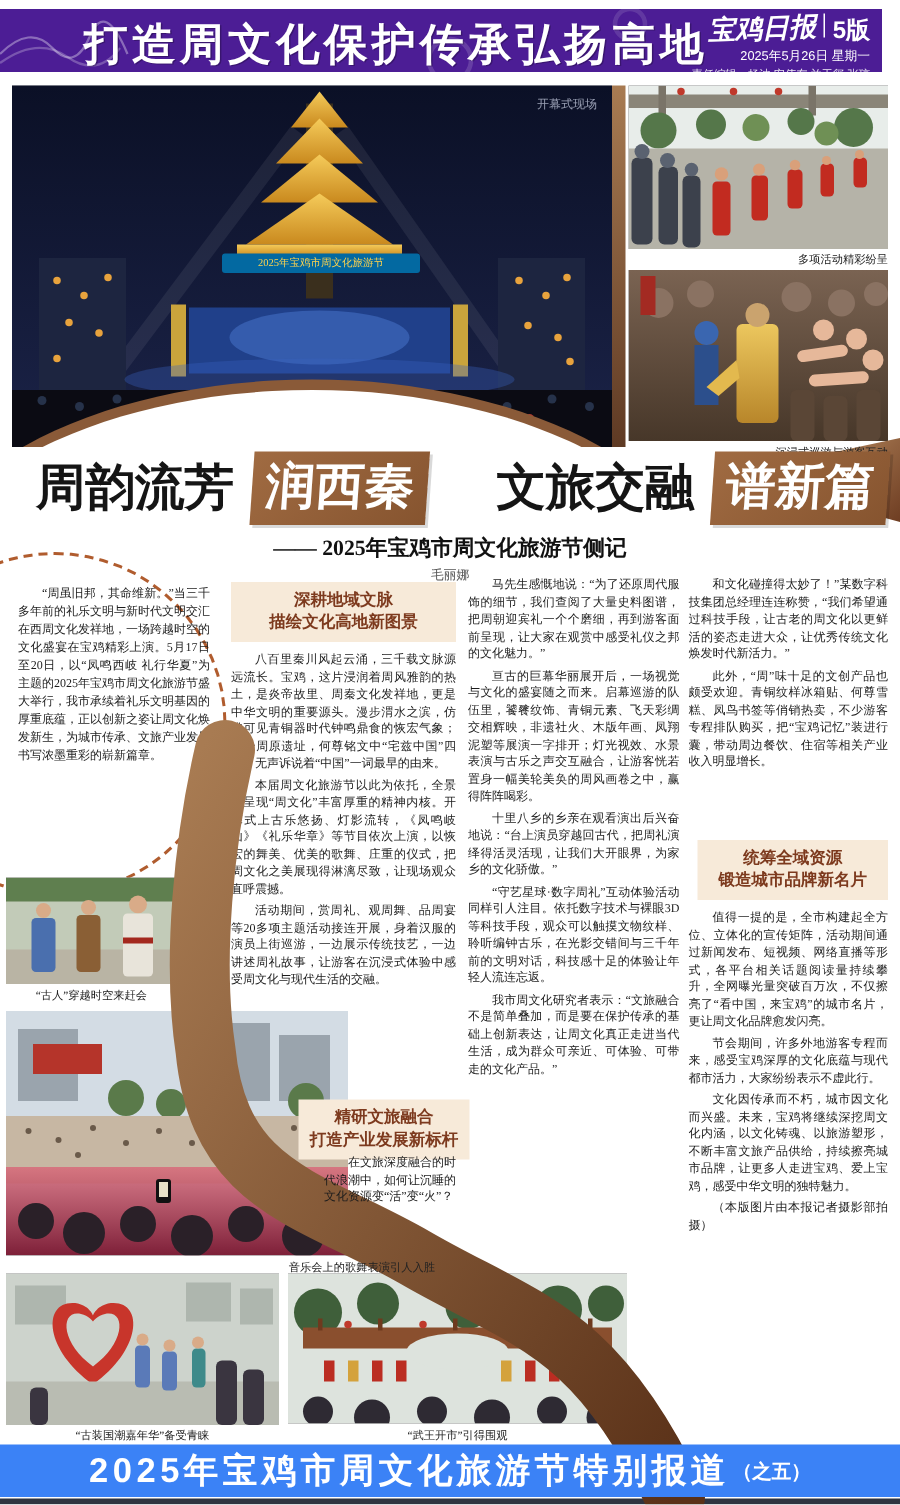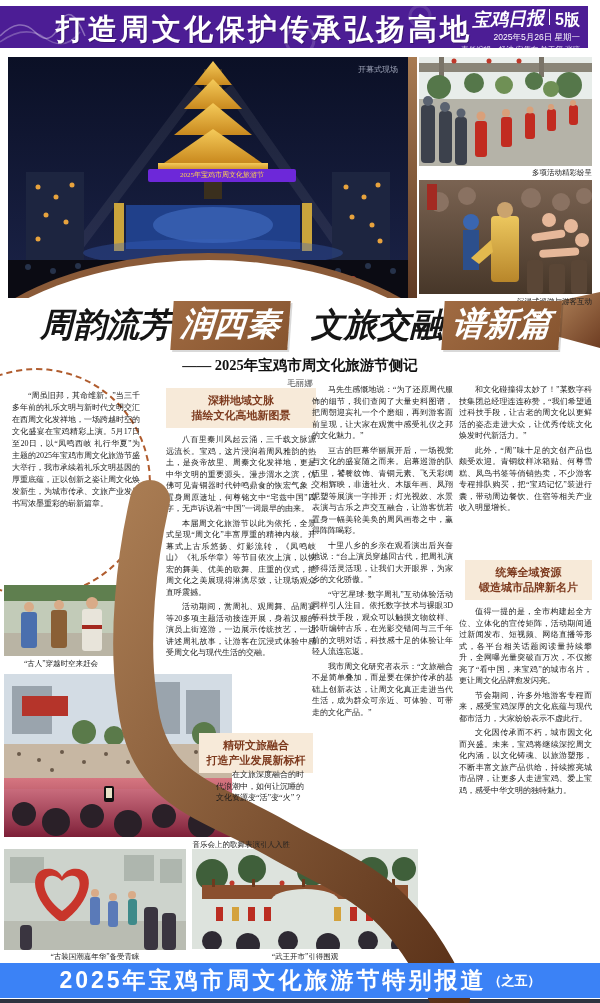--- a/index.html
+++ b/index.html
@@ -16,61 +16,61 @@
               font-size:18px;transform:rotate(-2deg);display:inline-block;}
   .mast-divider{display:inline-block;width:1px;height:16px;background:#fff;}
   .edition{font-family:"Liberation Sans","DejaVu Sans",sans-serif;font-weight:bold;font-size:16px;}
   .date-line{font-size:8.5px;margin-top:1px;font-family:"Liberation Sans","DejaVu Sans",sans-serif;}
   .editors-line{font-size:7.5px;margin-top:1px;opacity:.9;font-family:"Liberation Sans","DejaVu Sans",sans-serif;}
   
   .photo{position:absolute;overflow:hidden;background:#888;}
   .photo svg{display:block;}
   .main-photo{left:8px;top:57px;width:400px;height:241px;background:#0b1026;}
   .main-caption{position:absolute;top:7px;right:10px;font-size:8px;color:#9aa0b4;z-index:5;}
-  .stage-banner{position:absolute;left:140px;top:112px;width:148px;height:13px;background:#6d28d9;
+  .stage-banner{position:absolute;left:140px;top:112px;width:132px;height:13px;background:#0369a1;
                 color:#ffd34d;font-size:7px;line-height:13px;text-align:center;border-radius:2px;z-index:4;}
   .arc-brown{position:absolute;left:-70px;top:196px;width:540px;height:300px;border-radius:50%;background:#8a5a38;z-index:6;}
   .arc-white{position:absolute;left:-70px;top:203px;width:540px;height:300px;border-radius:50%;background:#fff;z-index:7;}
   .v-strip{position:absolute;left:408px;top:57px;width:9px;height:241px;
            background:linear-gradient(#a87b52,#5f3a24);z-index:2;}
   .right-photo-1{left:419px;top:57px;width:173px;height:109px;}
   .right-photo-2{left:419px;top:180px;width:173px;height:114px;}
   .caption{position:absolute;font-size:7.5px;color:#222;z-index:8;}
   .cap-r1{left:419px;top:168px;width:173px;text-align:right;}
   .cap-r2{left:419px;top:297px;width:173px;text-align:right;}
   .guren-photo{left:4px;top:585px;width:113px;height:71px;}
   .cap-guren{left:0;top:659px;width:122px;text-align:center;}
   .concert-photo{left:4px;top:674px;width:228px;height:163px;}
   .cap-concert{left:60px;top:840px;width:230px;text-align:right;}
   .heart-photo{left:4px;top:849px;width:182px;height:101px;}
   .cap-heart{left:4px;top:952px;width:182px;text-align:center;}
   .bridge-photo{left:192px;top:849px;width:226px;height:100px;}
   .cap-bridge{left:192px;top:952px;width:226px;text-align:center;}
   
   .headline-block{position:absolute;left:8px;top:301px;width:584px;z-index:9;text-align:center;}
-  .headline-row{display:flex;justify-content:center;align-items:center;gap:0;
-                font-family:"Liberation Sans","DejaVu Sans",sans-serif;font-weight:bold;font-size:33px;color:#151515;font-style:italic;}
+  .headline-row{display:flex;justify-content:flex-end;align-items:center;gap:12px;
+                font-family:"Liberation Sans","DejaVu Sans",sans-serif;font-weight:bold;font-size:33px;color:#151515;}
   .hl-box{background:linear-gradient(135deg,#a06b42,#86542f);color:#fff;padding:1px 9px 3px;
           transform:skewX(-4deg);box-shadow:2px 2px 0 rgba(0,0,0,.15);}
   .hl-gap{width:22px;}
   .headline-sub{margin-top:6px;font-weight:bold;font-size:14.5px;color:#111;}
   .headline-author{margin-top:3px;font-size:8.5px;color:#555;}
   .wedge{position:absolute;left:548px;top:292px;width:52px;height:56px;z-index:3;
          background:linear-gradient(135deg,#b5885e,#6e3d22);
          clip-path:polygon(0 20%,100% 0,100% 100%,20% 80%);}
   
   .dash-circle{position:absolute;left:-78px;top:368px;width:225px;height:225px;border:2px dashed #b05c2e;
                border-radius:50%;z-index:0;}
   .swoosh{position:absolute;left:0;top:0;width:600px;height:1003px;z-index:2;pointer-events:none;}
   
   .col{position:absolute;overflow:hidden;z-index:1;}
   .col p{margin:0 0 3px 0;text-indent:2em;font-size:8px;line-height:11.5px;text-align:justify;}
   .col-intro{left:12px;top:390px;width:128px;height:170px;}
   .col-intro p{font-size:8px;line-height:12px;}
-  .col2{left:154px;top:388px;width:150px;height:344px;margin-left:12px;}
+  .col2{left:154px;top:388px;width:150px;height:344px;}
   .col3{left:312px;top:384px;width:141px;height:462px;}
   .col4a{left:459px;top:384px;width:133px;height:172px;}
   .col4b{left:459px;top:606px;width:133px;height:342px;}
   .sec-head{background:#f7ead9;color:#7d3a1e;font-family:"Liberation Sans","DejaVu Sans",sans-serif;
             font-weight:bold;font-size:11px;line-height:15px;text-align:center;padding:5px 3px;margin-bottom:6px;}
   .sec-head-2{position:absolute;left:199px;top:733px;width:108px;z-index:3;}
   .sec-head-3{position:absolute;left:465px;top:560px;width:121px;z-index:3;}
   .col2b{left:216px;top:769px;width:88px;height:62px;z-index:3;}
   .credit{text-indent:0;text-align:right;}
   
@@ -333,20 +333,21 @@
     <p>此外，“周”味十足的文创产品也颇受欢迎。青铜纹样冰箱贴、何尊雪糕、凤鸟书签等俏销热卖，不少游客专程排队购买，把“宝鸡记忆”装进行囊，带动周边餐饮、住宿等相关产业收入明显增长。</p>
   </div>
   <div class="sec-head sec-head-3">
     <div>统筹全域资源</div>
     <div>锻造城市品牌新名片</div>
   </div>
   <div class="col col4b">
     <p>值得一提的是，全市构建起全方位、立体化的宣传矩阵，活动期间通过新闻发布、短视频、网络直播等形式，各平台相关话题阅读量持续攀升，全网曝光量突破百万次，不仅擦亮了“看中国，来宝鸡”的城市名片，更让周文化品牌愈发闪亮。</p>
     <p>节会期间，许多外地游客专程而来，感受宝鸡深厚的文化底蕴与现代都市活力，大家纷纷表示不虚此行。</p>
     <p>文化因传承而不朽，城市因文化而兴盛。未来，宝鸡将继续深挖周文化内涵，以文化铸魂、以旅游塑形，不断丰富文旅产品供给，持续擦亮城市品牌，让更多人走进宝鸡、爱上宝鸡，感受中华文明的独特魅力。</p>
+    <p class="credit">（本版图片由本报记者摄影部拍摄）</p>
   </div>
 
   <div class="photo guren-photo">
     <svg width="113" height="71" viewBox="0 0 113 71">
       <rect width="113" height="71" fill="#c2cbb8"></rect>
       <rect x="0" y="0" width="113" height="16" fill="#5f7f4f"></rect>
       <rect x="0" y="48" width="113" height="23" fill="#b9b4a4"></rect>
       <g fill="#d9ab88">
           <circle cx="25" cy="22" r="5"></circle>
           <circle cx="55" cy="20" r="5"></circle>

